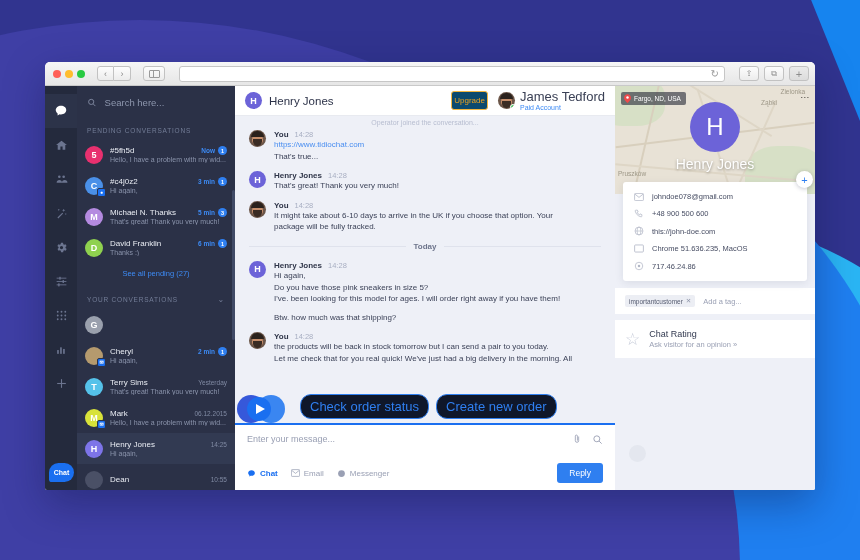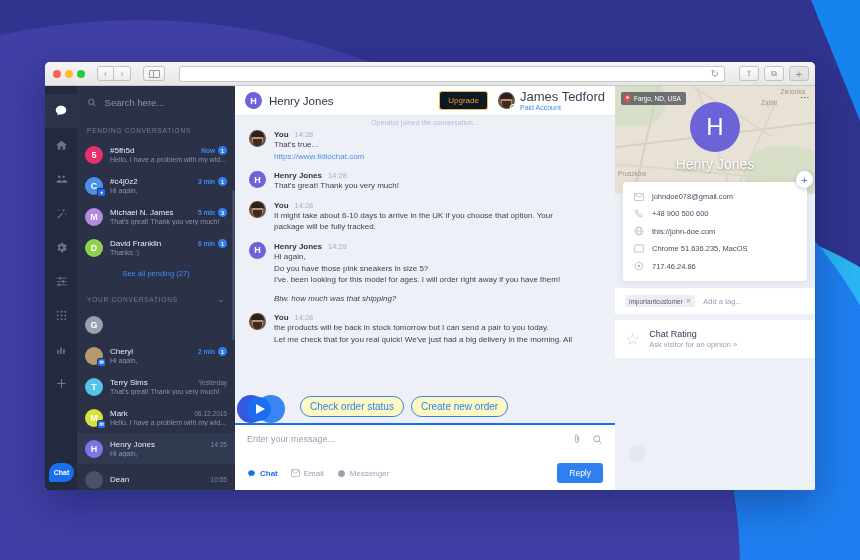--- a/index.html
+++ b/index.html
@@ -237,21 +237,21 @@
     background: #6c63d8; color: #fff;
     font-size: 9px; font-weight: bold;
     display: flex; align-items: center; justify-content: center;
     margin-right: 7px;
   }
   #chat-title { font-size: 11.5px; color: #2c3248; }
   #hdr-spacer { flex: 1; }
   #upgrade-btn {
     border: 1px solid #f4b63f; border-radius: 3px;
     color: #f0a21c; font-size: 8px;
-    padding: 4px 8px; background: #0f172a; text-align: right;
+    padding: 4px 2px; background: #0c4a6e; text-align: right;
   }
   #account {
     display: flex; align-items: center; gap: 5px; margin-left: 10px;
   }
   #acct-av {
     width: 17px; height: 17px; border-radius: 50%;
     background: #6b5548; position: relative;
     overflow: hidden;
   }
   #acct-av .face { position:absolute; left:3px; top:4px; width:11px; height:11px; border-radius:50% 50% 45% 45%; background:#c58d6a; }
@@ -287,38 +287,38 @@
   .msg-av.you .face { position:absolute; left:3px; top:4px; width:11px; height:11px; border-radius:50% 50% 45% 45%; background:#c58d6a; }
   .msg-av.you .hair { position:absolute; left:2px; top:1px; width:13px; height:6px; border-radius:7px 7px 0 0; background:#2a211c; }
   .msg-av.you .beard { position:absolute; left:4px; top:9px; width:9px; height:7px; border-radius:0 0 6px 6px; background:#3a2c24; }
   .msg-av.henry { background: #6c63d8; }
   .msg-main { flex: 1; min-width: 0; }
   .msg-meta { display: flex; align-items: baseline; gap: 6px; }
   .msg-author { font-size: 8px; font-weight: bold; color: #2f3549; }
   .msg-time { font-size: 7.5px; color: #a8aec2; }
   .msg-line { font-size: 8px; color: #3c4258; line-height: 1.45; }
   .msg-line.link { color: #4a8ef0; }
-  .msg-line.gap { margin-top: 7px; font-style: italic; }
+  .msg-line.gap { margin-top: 7px; }
   .day-sep {
     display: flex; align-items: center; gap: 8px;
     margin: 2px 0 10px 0;
   }
   .day-sep .ln { flex: 1; height: 1px; background: #dfe2ec; }
   .day-sep .lbl { font-size: 8px; color: #6e758c; font-weight: bold; }
 
   
   #quick-row {
     display: flex; align-items: center; gap: 7px;
     padding: 0 14px 6px 14px; flex: none; position: relative;
     height: 28px;
   }
   .vid-blob { position: absolute; left: 2px; top: -1px; }
   .quick-chip {
-    border: 1px solid #2f7ff0; color: #2f7ff0; background: #fef9c3;
-    border-radius: 11px; font-size: 10px; padding: 4px 9px;
+    border: 1px solid #2f7ff0; color: #2f7ff0; background: #0f172a;
+    border-radius: 11px; font-size: 13px; padding: 4px 9px;
     white-space: nowrap;
   }
 
   
   #composer {
     background: #fff; border-top: 2px solid #1a6ff0; flex: none;
     padding: 8px 12px 7px 12px;
   }
   #composer-top { display: flex; align-items: center; }
   #msg-input {
@@ -571,21 +571,21 @@
                   <div class="badge">1</div>
                 </div>
               </div>
               <div class="conv-msg">Hi again,</div>
             </div>
           </div>
           <div class="conv">
             <div class="av" style="background:#b48ae0">M</div>
             <div class="conv-body">
               <div class="conv-top">
-                <div class="conv-name">Michael N. James</div>
+                <div class="conv-name">Michael N. Thanks</div>
                 <div style="display:flex;align-items:center">
                   <div class="conv-time hl">5 min</div>
                   <div class="badge">3</div>
                 </div>
               </div>
               <div class="conv-msg">That's great! Thank you very much!</div>
             </div>
           </div>
           <div class="conv">
             <div class="av" style="background:#8fd14f">D</div>
@@ -707,22 +707,22 @@
               <div class="msg-av you">
                 <div class="face"></div>
                 <div class="hair"></div>
                 <div class="beard"></div>
               </div>
               <div class="msg-main">
                 <div class="msg-meta">
                   <span class="msg-author">You</span>
                   <span class="msg-time">14:28</span>
                 </div>
+                <div class="msg-line link">https://www.tidiochat.com</div>
                 <div class="msg-line">That's true...</div>
-                <div class="msg-line link">https://www.tidiochat.com</div>
               </div>
             </div>
             <div class="msg">
               <div class="msg-av henry">H</div>
               <div class="msg-main">
                 <div class="msg-meta">
                   <span class="msg-author">Henry Jones</span>
                   <span class="msg-time">14:28</span>
                 </div>
                 <div class="msg-line">That's great! Thank you very much!</div>
@@ -737,20 +737,25 @@
               <div class="msg-main">
                 <div class="msg-meta">
                   <span class="msg-author">You</span>
                   <span class="msg-time">14:28</span>
                 </div>
                 <div class="msg-line">It might take about 6-10 days to arrive in the UK if you choose that option. Your</div>
                 <div class="msg-line">package will be fully tracked.</div>
               </div>
             </div>
           </div>
+        <div class="day-sep">
+          <div class="ln"></div>
+          <div class="lbl">Today</div>
+          <div class="ln"></div>
+        </div>
         <div id="msgs-today">
             <div class="msg">
               <div class="msg-av henry">H</div>
               <div class="msg-main">
                 <div class="msg-meta">
                   <span class="msg-author">Henry Jones</span>
                   <span class="msg-time">14:28</span>
                 </div>
                 <div class="msg-line">Hi again,</div>
                 <div class="msg-line">Do you have those pink sneakers in size 5?</div>

